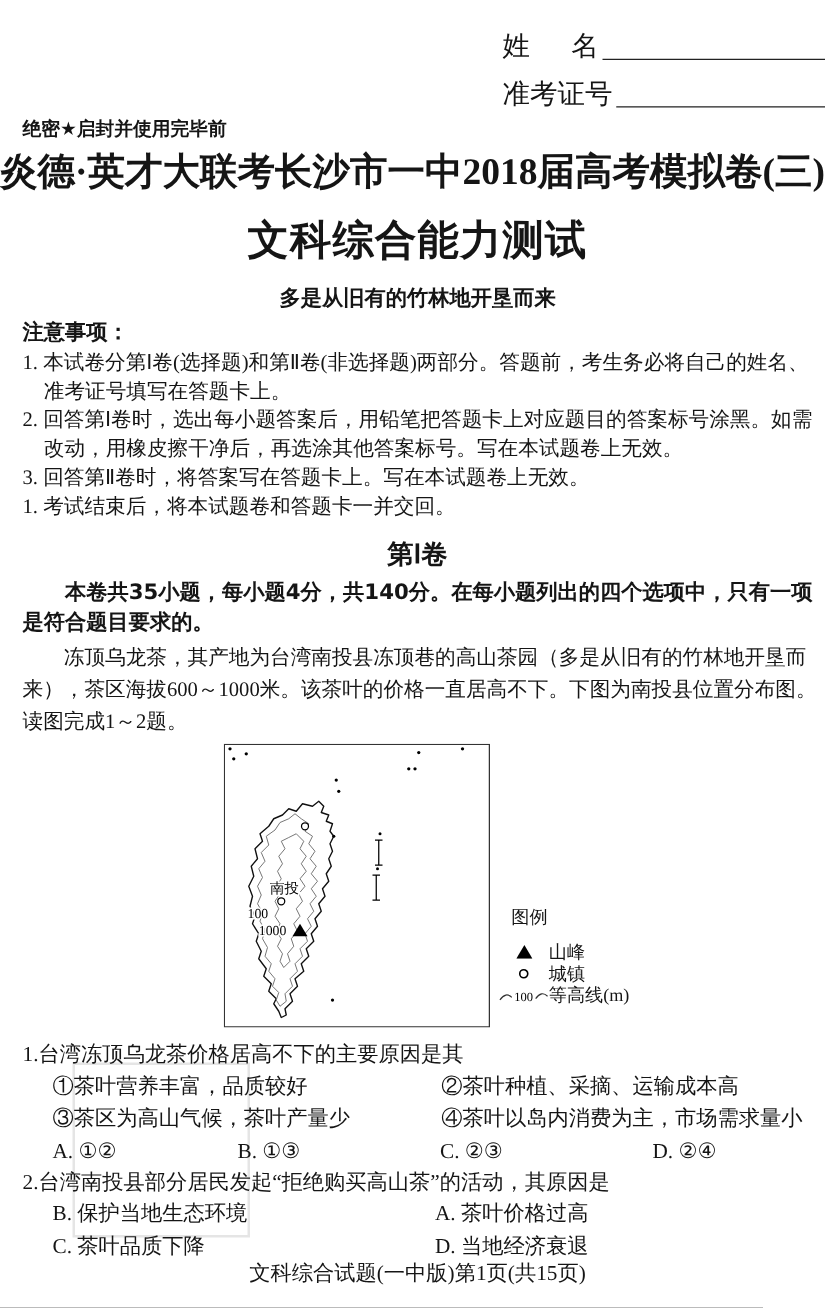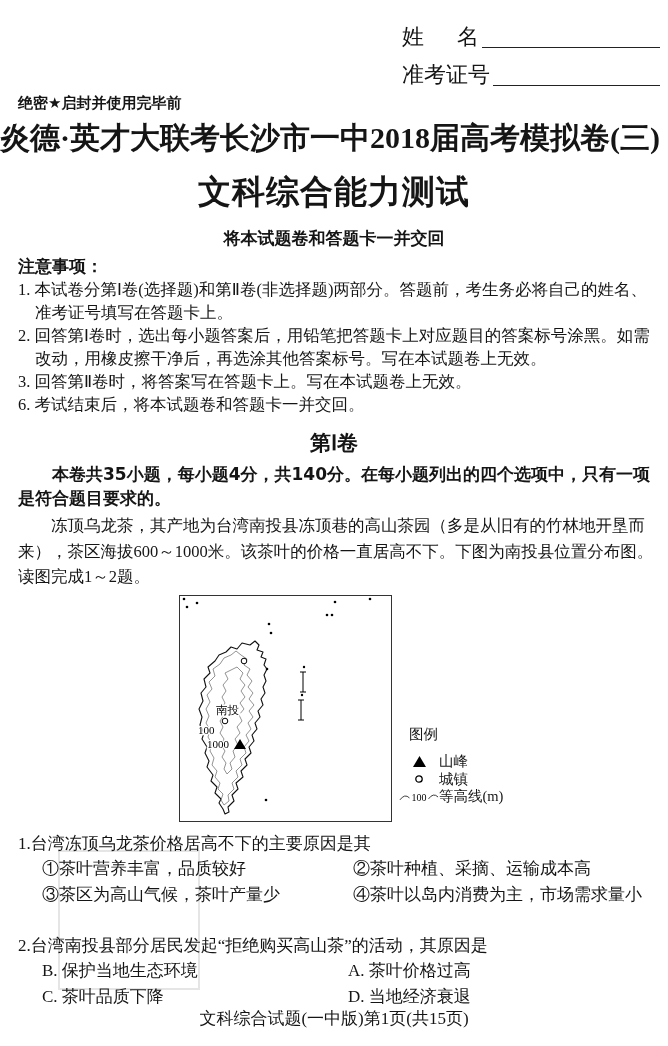--- a/index.html
+++ b/index.html
@@ -66,28 +66,28 @@
     </div>
     <div class="field-row">
       <span class="field-label">准考证号</span>
       <span class="field-line"></span>
     </div>
   </div>
 
   <div class="abs secrecy">绝密★启封并使用完毕前</div>
   <div class="abs series-title">炎德·英才大联考长沙市一中2018届高考模拟卷(三)</div>
   <h1 class="abs exam-title">文科综合能力测试</h1>
-  <div class="abs subtitle">将本试题卷和答题卡一并交回</div>
+  <div class="abs subtitle">多是从旧有的竹林地开垦而来</div>
 
   <div class="abs notices">
     <div class="notices-heading">注意事项：</div>
     <p>1. 本试卷分第Ⅰ卷(选择题)和第Ⅱ卷(非选择题)两部分。答题前，考生务必将自己的姓名、准考证号填写在答题卡上。</p>
     <p>2. 回答第Ⅰ卷时，选出每小题答案后，用铅笔把答题卡上对应题目的答案标号涂黑。如需改动，用橡皮擦干净后，再选涂其他答案标号。写在本试题卷上无效。</p>
     <p>3. 回答第Ⅱ卷时，将答案写在答题卡上。写在本试题卷上无效。</p>
-    <p>6. 考试结束后，将本试题卷和答题卡一并交回。</p>
+    <p>1. 考试结束后，将本试题卷和答题卡一并交回。</p>
   </div>
 
   <div class="abs part-heading">第Ⅰ卷</div>
   <p class="abs instructions">本卷共35小题，每小题4分，共140分。在每小题列出的四个选项中，只有一项是符合题目要求的。</p>
   <p class="abs passage">冻顶乌龙茶，其产地为台湾南投县冻顶巷的高山茶园（多是从旧有的竹林地开垦而来），茶区海拔600～1000米。该茶叶的价格一直居高不下。下图为南投县位置分布图。读图完成1～2题。</p>
 
   <svg class="abs map-svg" width="213" height="227" viewBox="0 0 213 227" xmlns="http://www.w3.org/2000/svg">
     <rect x="0.5" y="0.5" width="212" height="226" fill="none" stroke="#333" stroke-width="1"></rect>
 
     <path d="M71,50 L76,46 L80,50 L78,55 L84,57 L82,62 L87,64 L85,70 L88,74
@@ -171,20 +171,26 @@
   </div>
 
   <div class="abs question q1">
     <div class="stem">1.台湾冻顶乌龙茶价格居高不下的主要原因是其</div>
     <div class="subopts">
       <span>①茶叶营养丰富，品质较好</span>
       <span>②茶叶种植、采摘、运输成本高</span>
       <span>③茶区为高山气候，茶叶产量少</span>
       <span>④茶叶以岛内消费为主，市场需求量小</span>
     </div>
+    <div class="choices4">
+      <span>A. ①②</span>
+      <span>B. ①③</span>
+      <span>C. ②③</span>
+      <span>D. ②④</span>
+    </div>
   </div>
 
   <div class="abs question q2">
     <div class="stem">2.台湾南投县部分居民发起“拒绝购买高山茶”的活动，其原因是</div>
     <div class="choices2">
       <span>B. 保护当地生态环境</span>
       <span>A. 茶叶价格过高</span>
       <span>C. 茶叶品质下降</span>
       <span>D. 当地经济衰退</span>
     </div>

